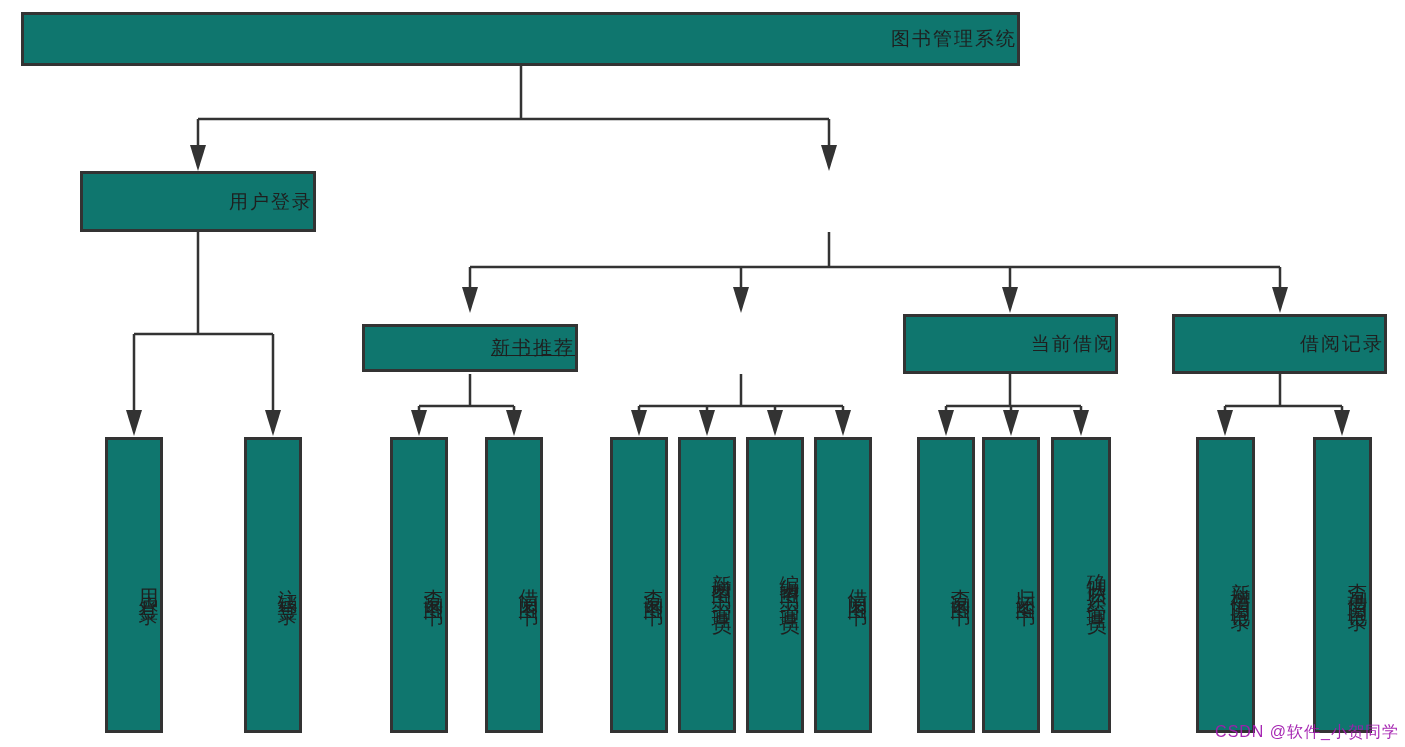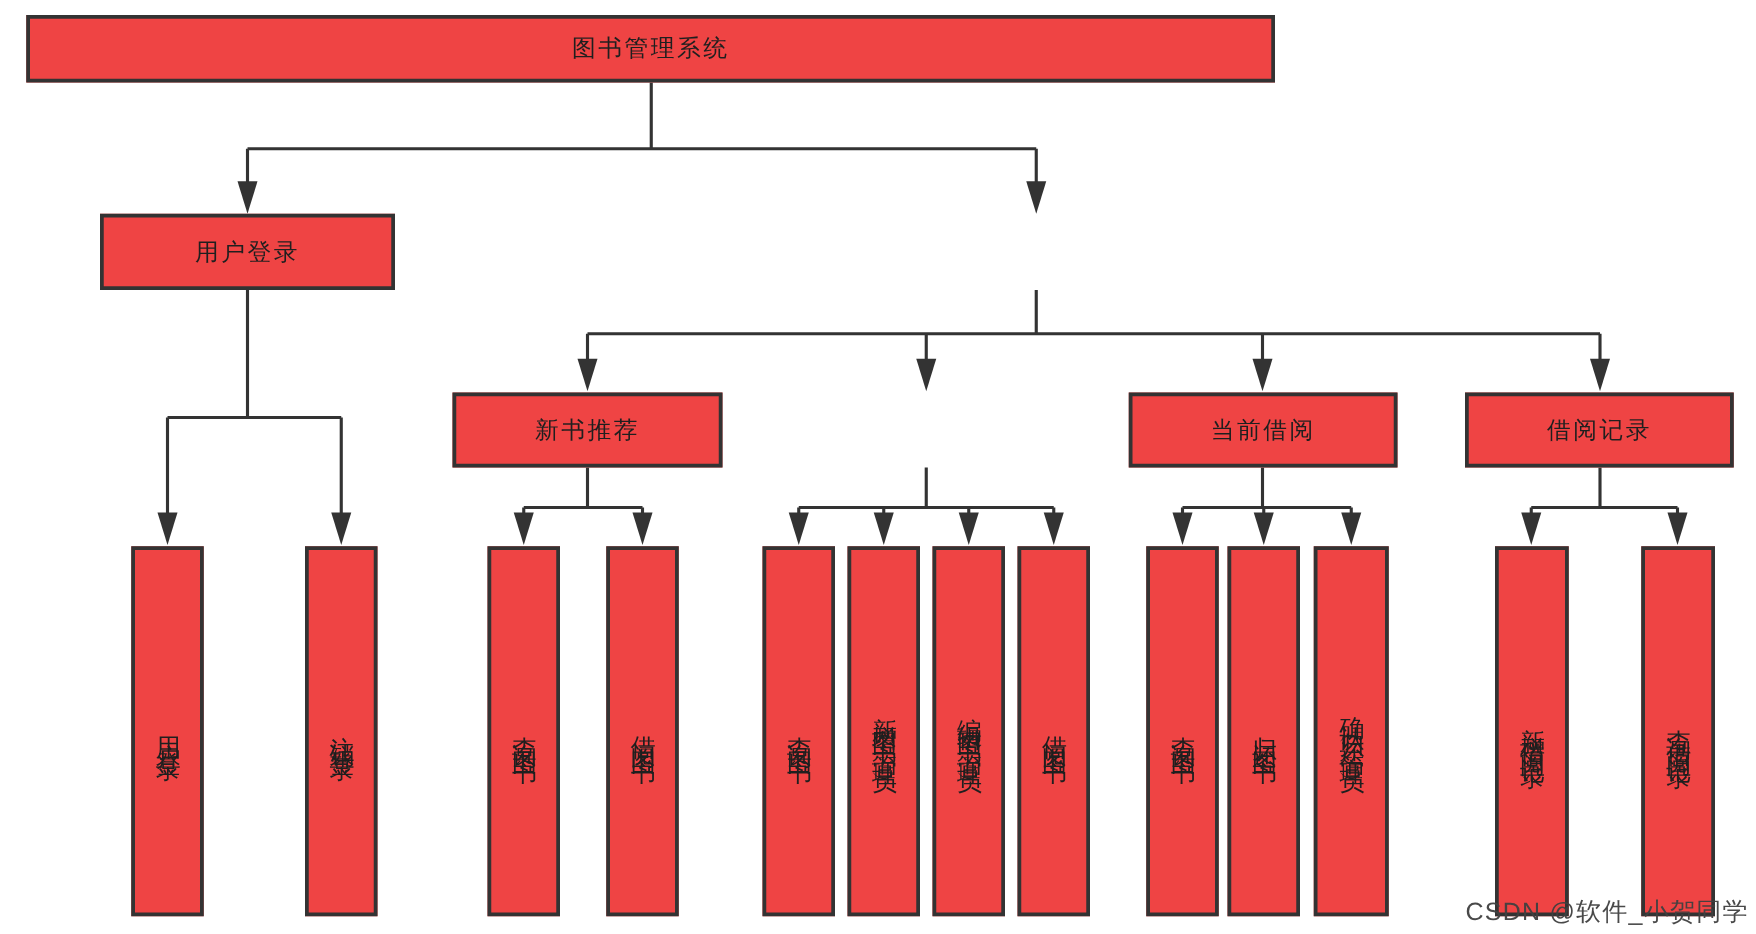--- a/index.html
+++ b/index.html
@@ -3,32 +3,32 @@
 <meta charset="utf-8">
 <style>
   html,body { margin:0; padding:0; background:#ffffff; }
   #stage {
     position:relative; width:1405px; height:747px; background:#ffffff;
     font-family:"Liberation Sans","DejaVu Sans",sans-serif; color:#1f1f1f;
     overflow:hidden;
   }
   #wires { position:absolute; left:0; top:0; width:1405px; height:747px; z-index:1; }
   .node {
-    position:absolute; box-sizing:border-box; background:#ef4444;
+    position:absolute; box-sizing:border-box; background:#0f766e;
     border:3px solid #333333; z-index:2;
-    display:flex; align-items:center; justify-content:center;
+    display:flex; align-items:center; justify-content:flex-end;
   }
   .hbox { font-size:19px; letter-spacing:2px; }
   .vbox .vtext {
     writing-mode:vertical-rl; text-orientation:mixed;
     font-size:20px; letter-spacing:6px; line-height:1.1; max-height:284px;
   }
   #watermark {
     position:absolute; right:6px; bottom:4px; z-index:5;
-    font-size:20px; color:#404040; letter-spacing:1px; opacity:0.95;
+    font-size:16px; color:#a21caf; letter-spacing:1px; opacity:0.95;
   }
 </style>
 </head>
 <body>
 
 <div id="stage">
 
   <svg id="wires" viewBox="0 0 1405 747" xmlns="http://www.w3.org/2000/svg">
     <defs>
       <polygon id="ah" points="0,0 -8,-26 8,-26" fill="#333333"></polygon>
@@ -73,21 +73,21 @@
   </svg>
 
   <div class="node hbox" style="left:21px; top:12px; width:999px; height:54px;">
     <span>图书管理系统</span>
   </div>
 
   <div class="node hbox" style="left:80px; top:171px; width:236px; height:61px;">
     <span>用户登录</span>
   </div>
 
-  <div class="node hbox" style="left:362px; top:314px; width:216px; height:60px;">
+  <div class="node hbox" style="left:362px; top:324px; width:216px; height:48px;text-decoration:underline;">
     <span>新书推荐</span>
   </div>
   <div class="node hbox" style="left:903px; top:314px; width:215px; height:60px;">
     <span>当前借阅</span>
   </div>
   <div class="node hbox" style="left:1172px; top:314px; width:215px; height:60px;">
     <span>借阅记录</span>
   </div>
 
   <div class="node vbox" style="left:105px; top:437px; width:58px; height:296px;">

